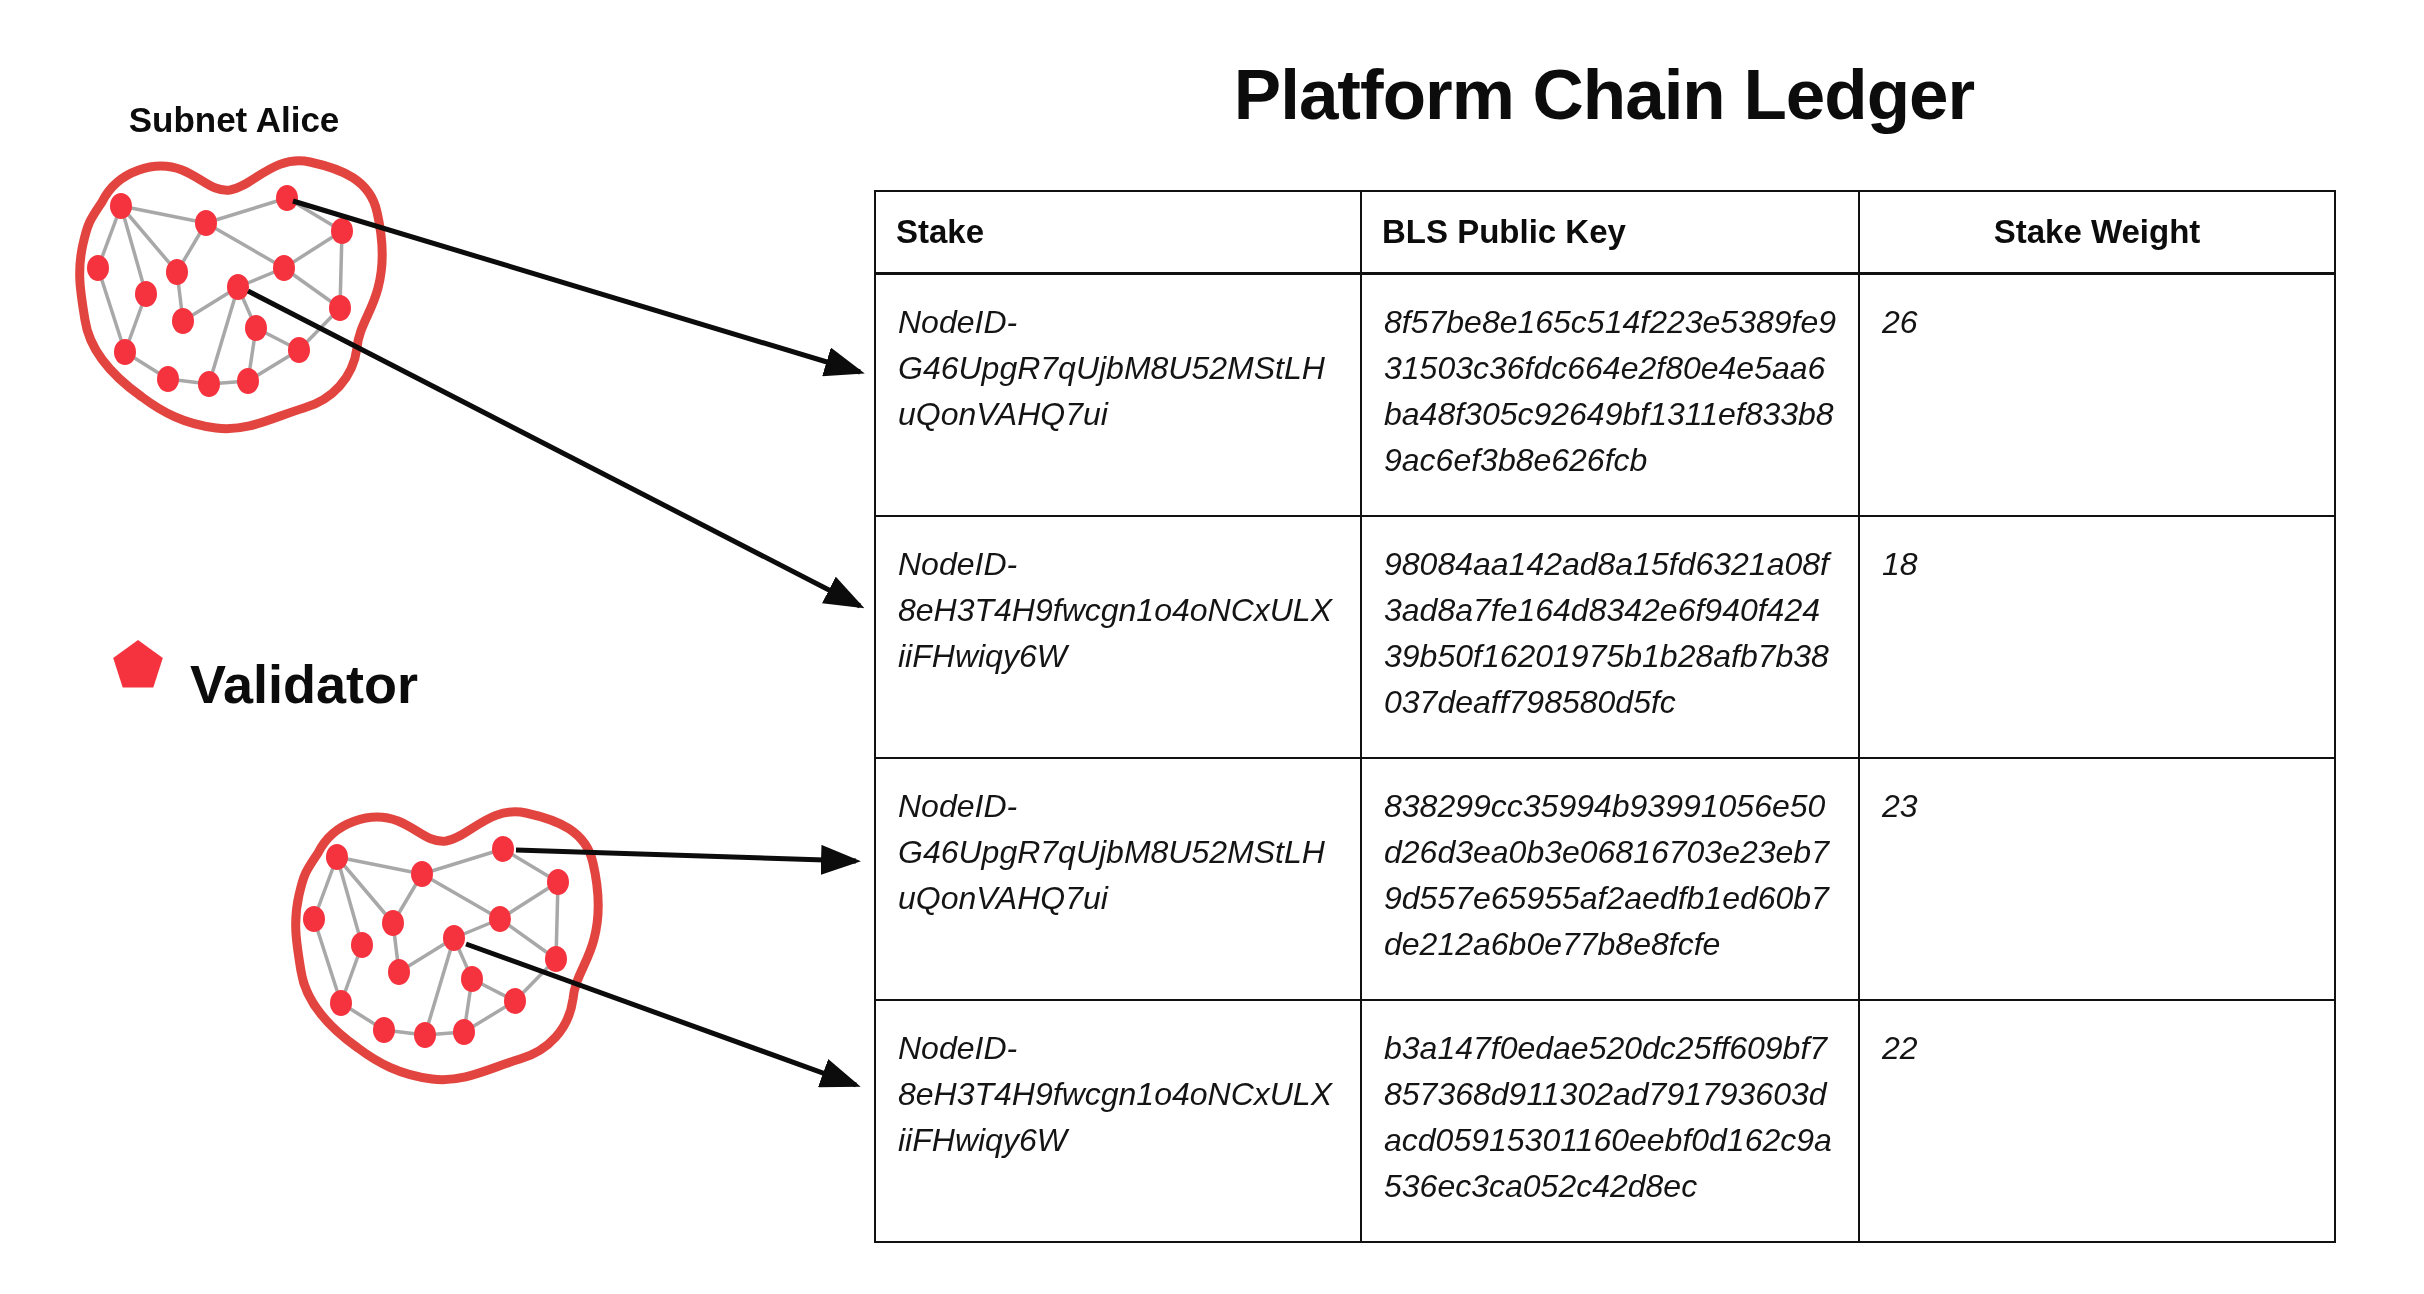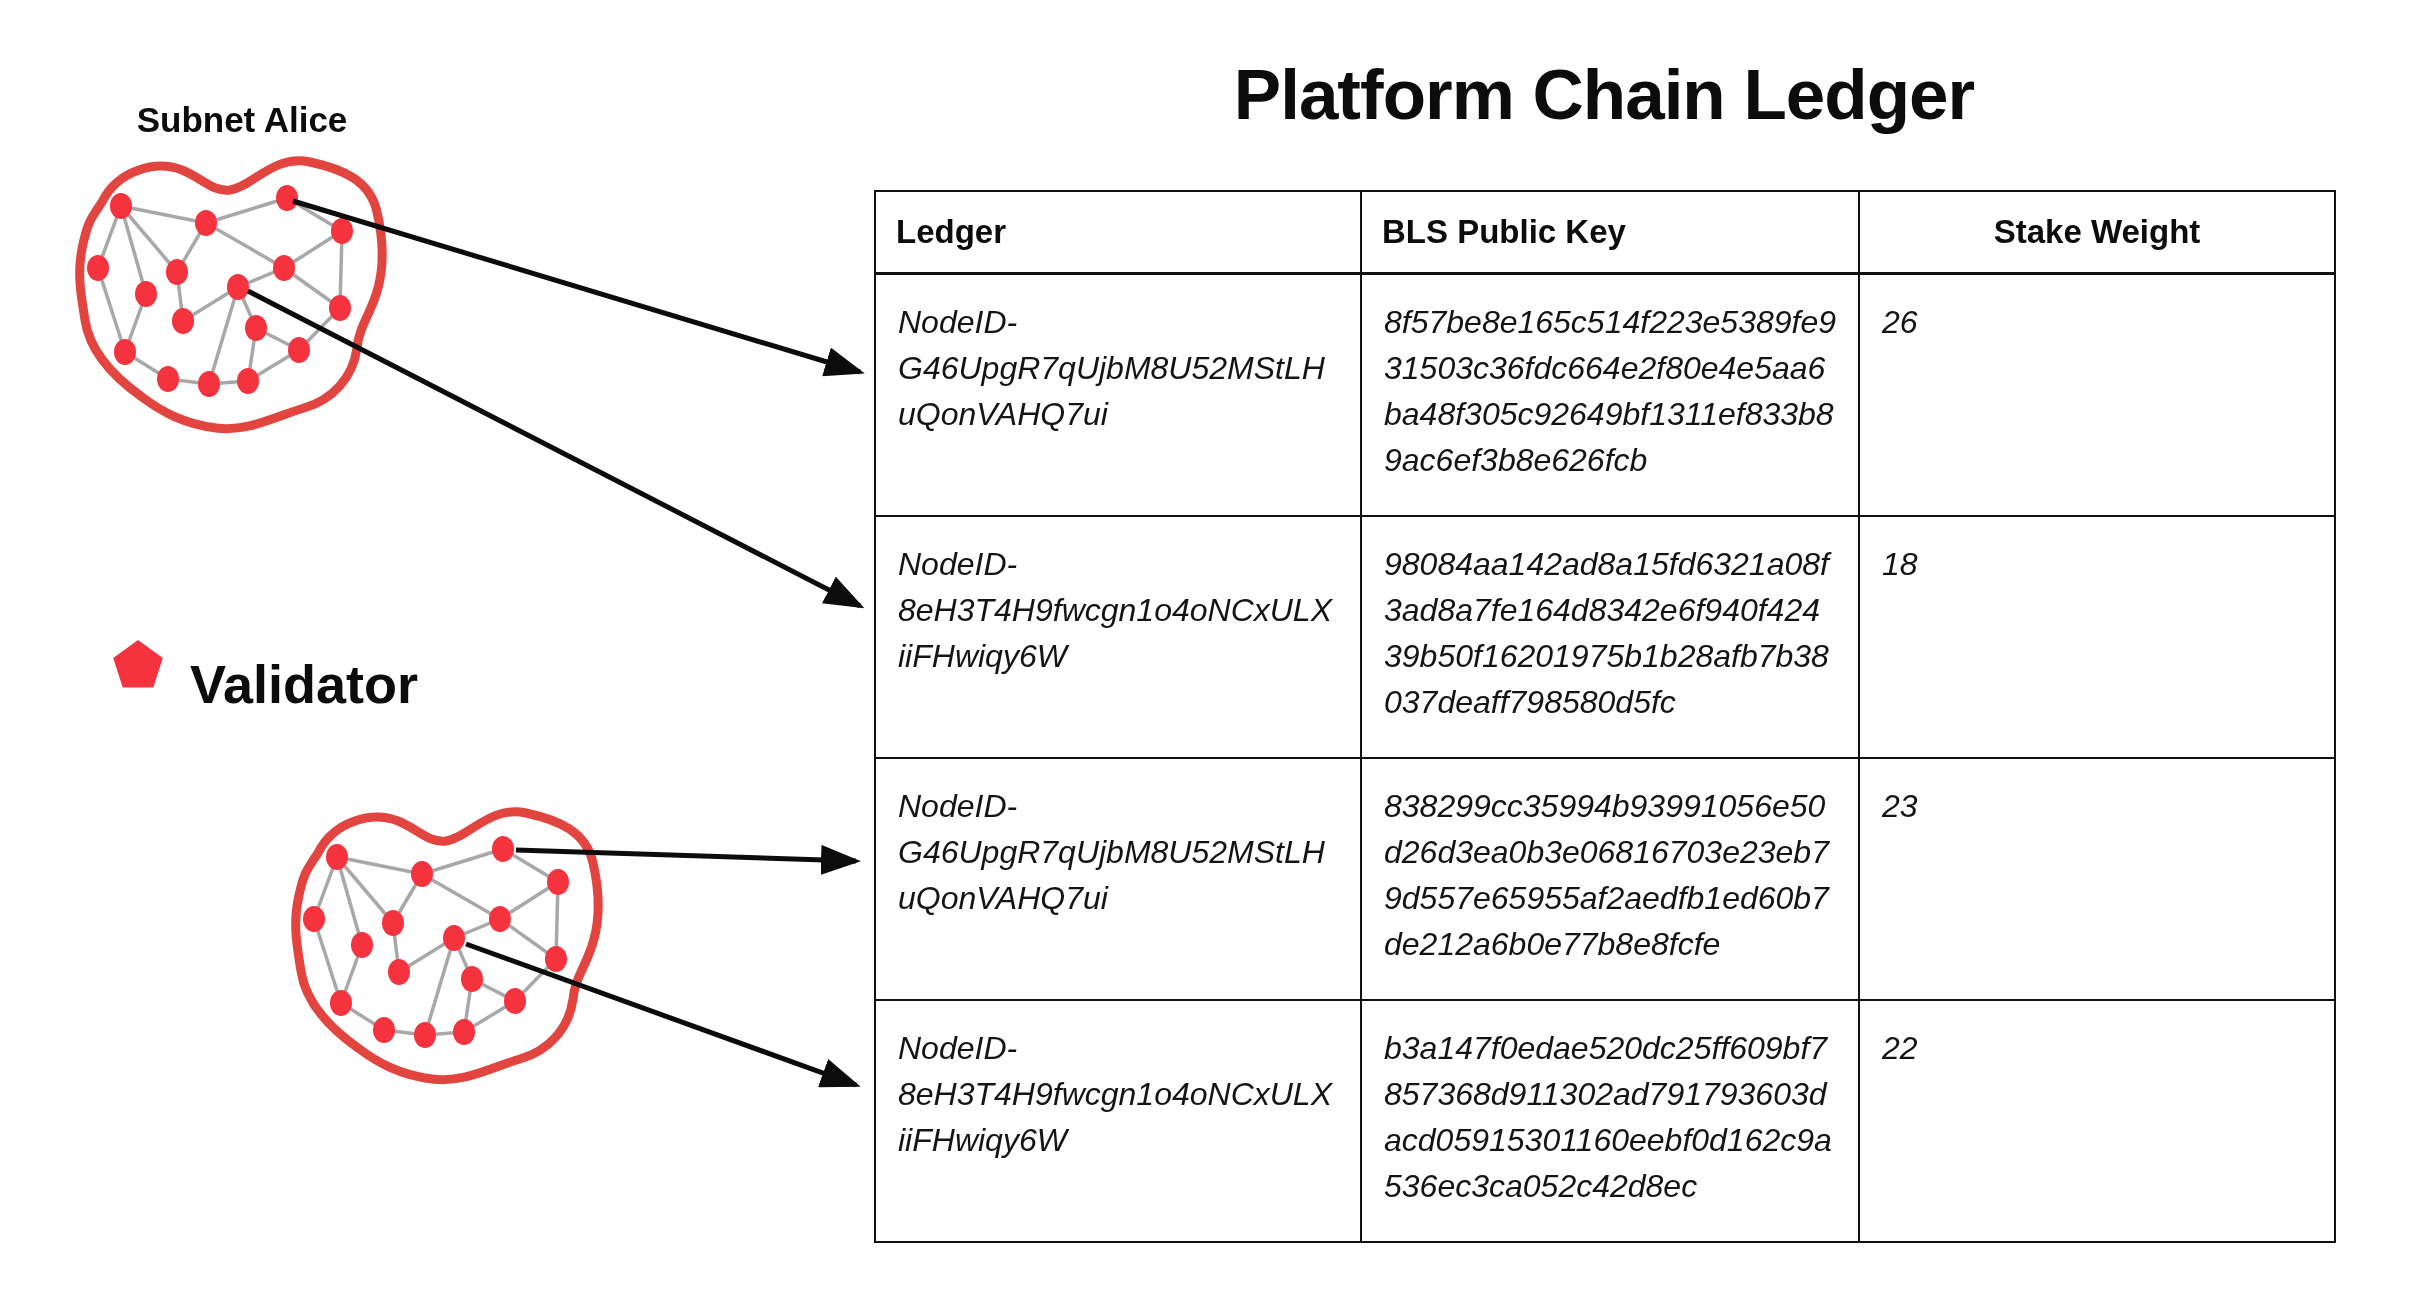--- a/index.html
+++ b/index.html
@@ -15,21 +15,21 @@
   .canvas{position:relative;width:2424px;height:1294px;overflow:hidden;background:var(--bg);}
   .art{position:absolute;left:0;top:0;width:2424px;height:1294px;}
 
   .page-title{
     position:absolute;left:874px;top:54px;width:1460px;
     text-align:center;font-size:71px;font-weight:bold;letter-spacing:-1px;color:#0c0c0c;
   }
   .subnet-label{
     position:absolute;font-size:35px;font-weight:bold;color:#0c0c0c;text-align:center;
   }
-  .alice-label{left:62px;top:100px;width:360px;}
+  .alice-label{left:54px;top:100px;width:360px;}
   .bob-label{left:27px;top:918px;width:360px;}
 
   .legend{
     position:absolute;left:112px;top:632px;display:flex;align-items:center;gap:26px;height:64px;
   }
   .legend .pent{width:52px;height:52px;display:block;}
   .legend .pent polygon{fill:var(--accent-red);}
   .legend-label{font-size:54px;font-weight:bold;color:#0c0c0c;line-height:1;margin-top:39px;}
 
   table.ledger{
@@ -171,21 +171,21 @@
   </div>
 
   <table class="ledger">
     <colgroup>
         <col class="c1">
         <col class="c2">
         <col class="c3">
       </colgroup>
     <thead>
       <tr>
-        <th>Ledger</th>
+        <th>Stake</th>
         <th>BLS Public Key</th>
         <th class="center">Stake Weight</th>
       </tr>
     </thead>
     <tbody>
       <tr>
         <td>NodeID-G46UpgR7qUjbM8U52MStLHuQonVAHQ7ui</td>
         <td>8f57be8e165c514f223e5389fe931503c36fdc664e2f80e4e5aa6ba48f305c92649bf1311ef833b89ac6ef3b8e626fcb</td>
         <td>26</td>
       </tr>

